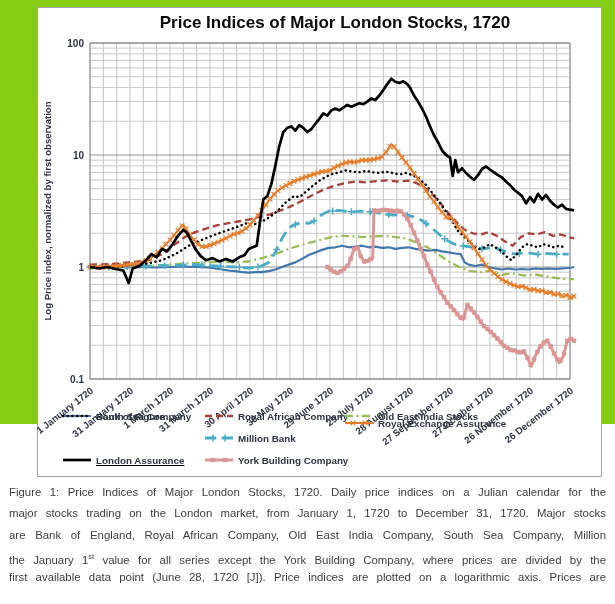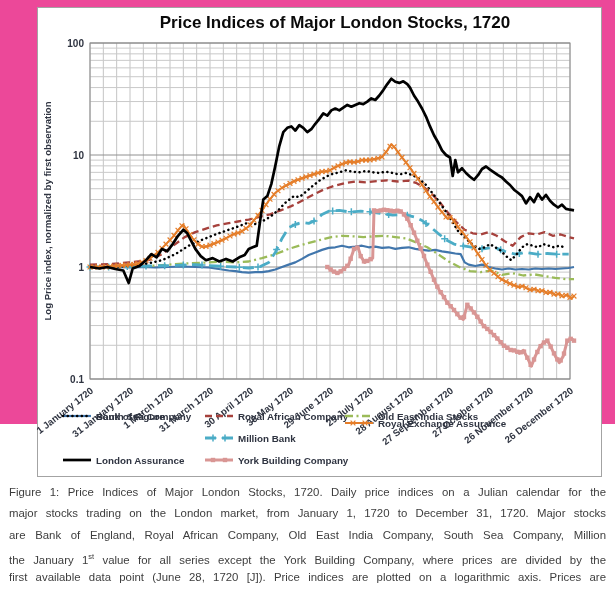--- a/index.html
+++ b/index.html
@@ -1,18 +1,18 @@
 <!DOCTYPE html>
 <html><head>
 <meta charset="utf-8">
 <style>
   html,body{margin:0;padding:0;background:#ffffff;}
   body{width:615px;height:604px;position:relative;overflow:hidden;
        font-family:"Liberation Sans",sans-serif;}
-  .page{position:absolute;inset:0;width:615px;height:424px;background:#ec4899;}
+  .page{position:absolute;inset:0;width:615px;height:424px;background:#84cc16;}
   .figure-frame{position:absolute;left:37px;top:7px;width:565px;height:470px;
        border:1px solid #a3a3a3;background:#fff;box-sizing:border-box;}
   .chart-title{position:absolute;left:90px;top:13px;width:490px;text-align:center;
        font-size:17px;font-weight:bold;color:#0a0a0a;letter-spacing:0px;}
   svg.chart{position:absolute;left:0;top:0;}
   .tick-label{font-weight:bold;fill:#2f3441;font-size:10px;}
   .xtick-label{font-weight:bold;fill:#2f3441;font-size:9.6px;}
   .ytitle{font-weight:bold;fill:#2f3441;font-size:9.6px;}
   .legend{position:absolute;left:0;top:0;width:615px;height:0;}
   .legend-item{position:absolute;display:flex;align-items:center;gap:4px;height:14px;}
@@ -409,21 +409,21 @@
           <line x1="1" y1="6" x2="29" y2="6" stroke="#E57E2A" stroke-width="2"></line>
           <g>
             <path d="M6.6,3.6L11.4,8.4M6.6,8.4L11.4,3.6" stroke="#E57E2A" stroke-width="1.2" fill="none"></path>
           </g>
           <g>
             <path d="M18.6,3.6L23.4,8.4M18.6,8.4L23.4,3.6" stroke="#E57E2A" stroke-width="1.2" fill="none"></path>
           </g>
         </svg>
         <span class="legend-label">Royal Exchange Assurance</span>
       </div>
-      <div class="legend-item" style="left: 62px; top: 453px;">
+      <div class="legend-item" style="left: 62px; top: 453px; text-decoration: underline;">
         <svg width="30" height="12">
           <line x1="1" y1="6" x2="29" y2="6" stroke="#000000" stroke-width="2.7"></line>
         </svg>
         <span class="legend-label">London Assurance</span>
       </div>
       <div class="legend-item" style="left: 204px; top: 453px;">
         <svg width="30" height="12">
           <line x1="1" y1="6" x2="29" y2="6" stroke="#D99694" stroke-width="3"></line>
           <g>
             <rect x="6.8" y="3.8" width="4.4" height="4.4" fill="#D99694"></rect>

